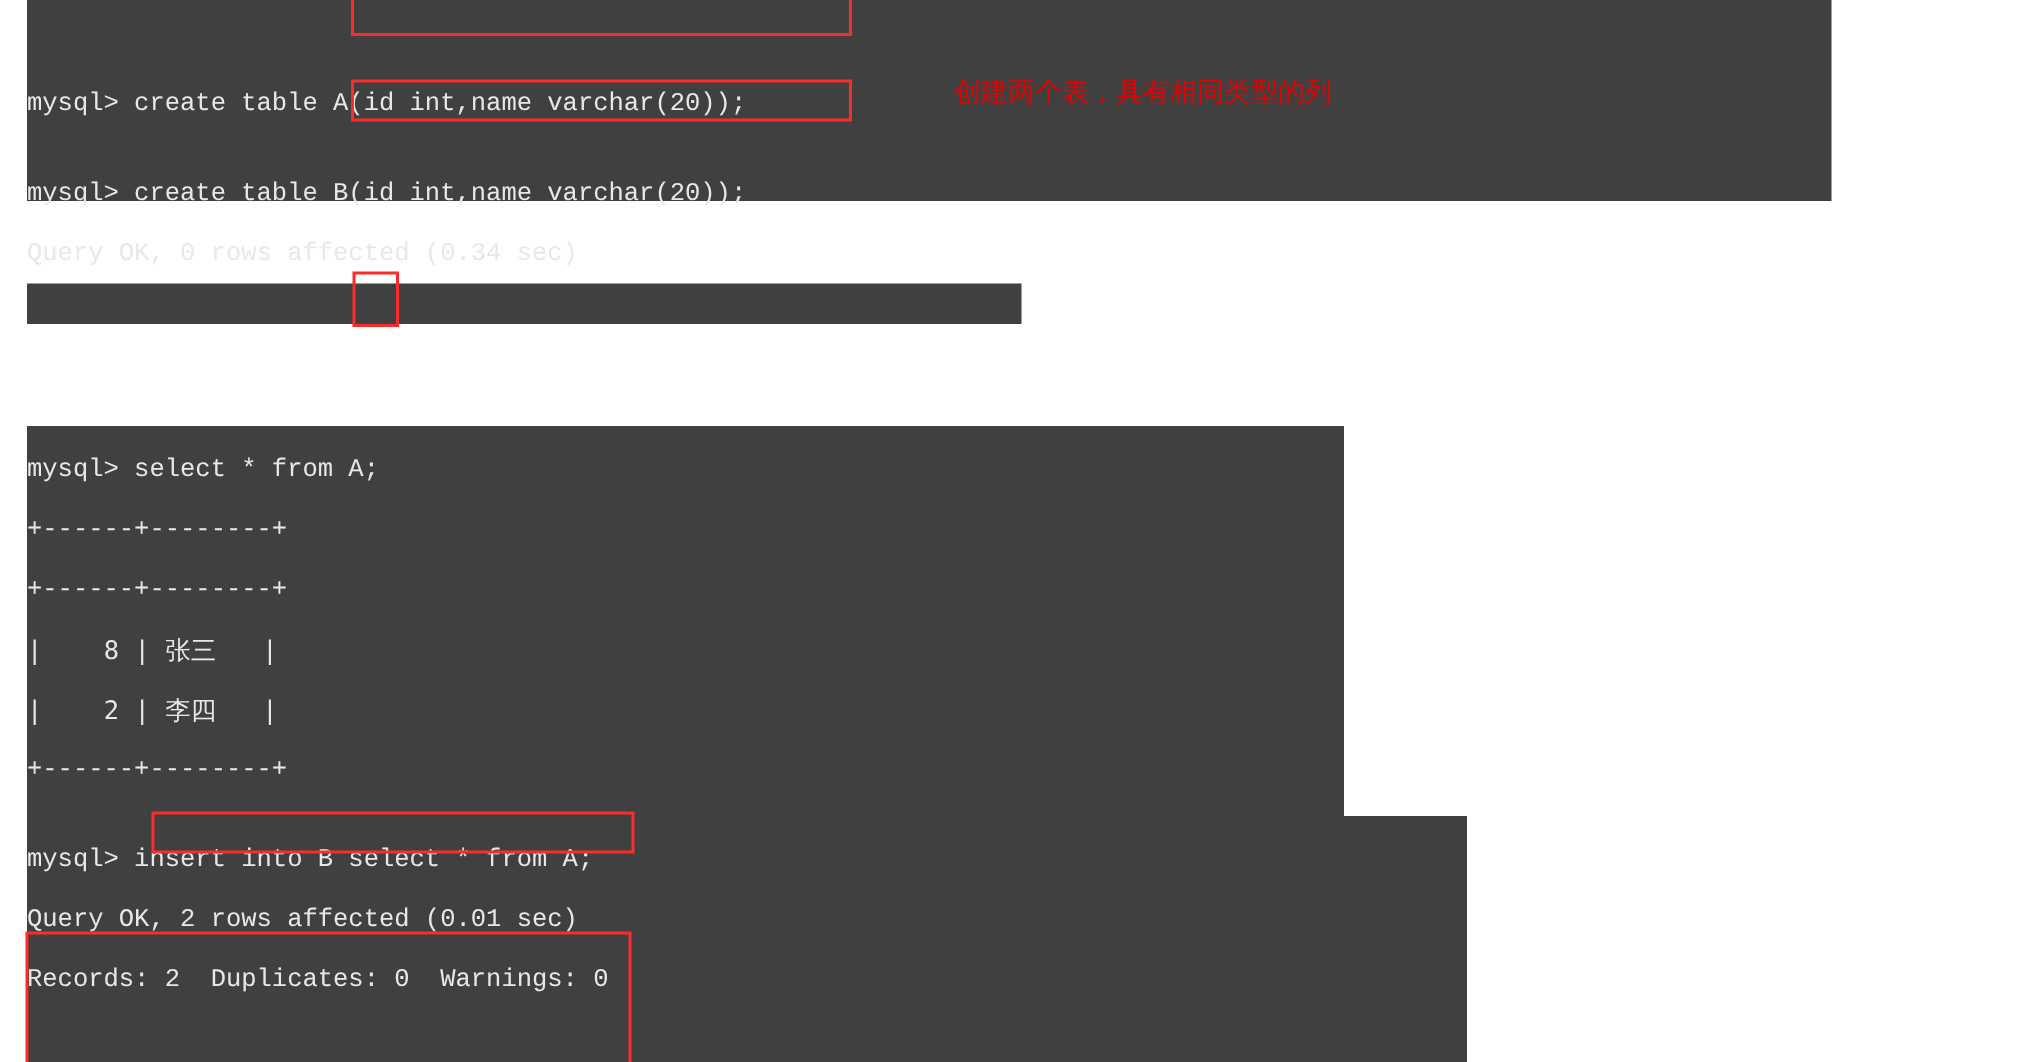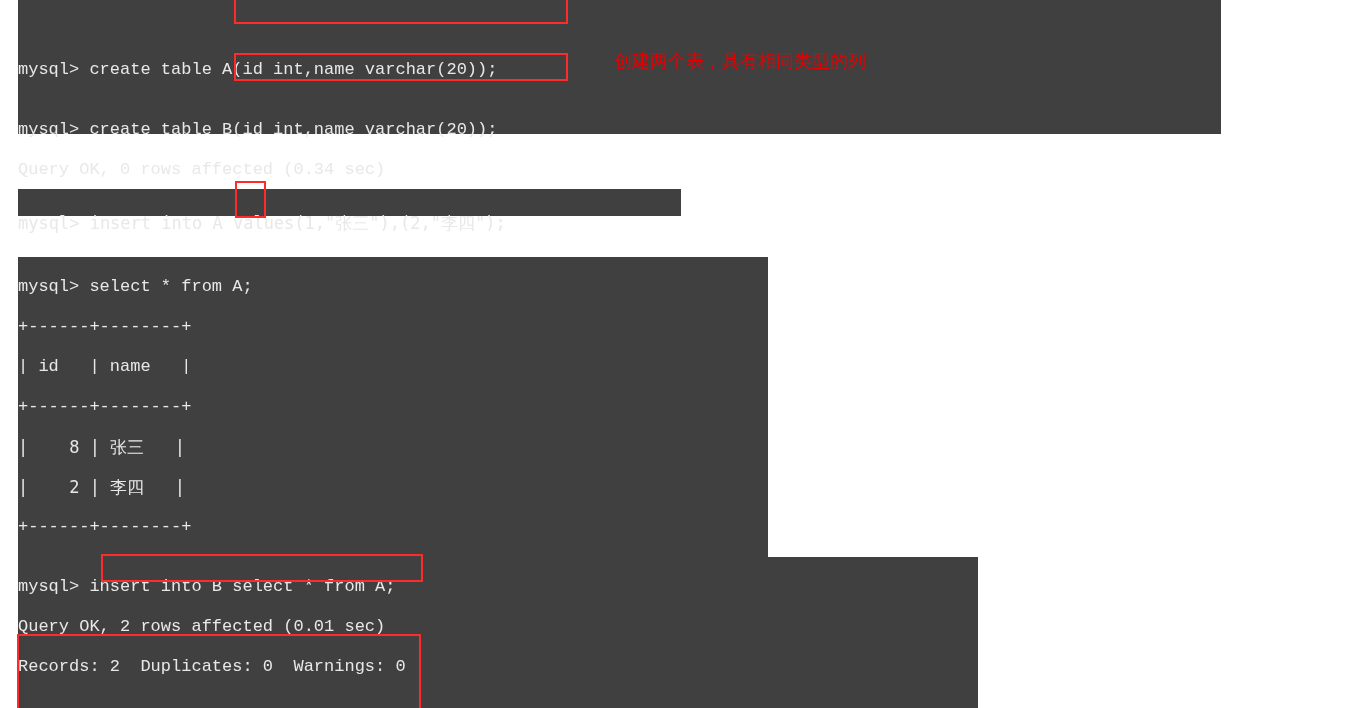--- a/index.html
+++ b/index.html
@@ -41,21 +41,21 @@
   .block1 {
     height: 134px;
     padding-top: 0;
   }
   .block1 .content {
     position: relative;
     top: 0;
   }
   .anno1 {
     position: absolute;
-    left: 596px;
+    left: 618px;
     top: 46px;
   }
 
   .block2-row {
     position: relative;
     margin-top: 55px;
     height: 40px;
   }
   .block2 {
     position: absolute;
@@ -68,22 +68,22 @@
   }
   .anno2 {
     position: absolute;
     left: 772px;
     top: -5px;
     width: 450px;
   }
 
   .block3 {
     margin-left: 18px;
-    width: 750px;
-    margin-top: 28px;
+    width: 878px;
+    margin-top: 55px;
     position: relative;
   }
   .block4 {
     margin-left: 18px;
     width: 960px;
     margin-top: 0;
     position: relative;
   }
 
   .cjk {
@@ -102,29 +102,27 @@
 <span class="line">Query OK, 0 rows affected (0.34 sec)</span>
     </div>
     <div class="overlay-box" style="left:216px; top:-4px; width:330px; height:24px;"></div>
     <div class="overlay-box" style="left:216px; top:53px; width:330px; height:24px;"></div>
   </div>
   <div class="annotation anno1">创建两个表，具有相同类型的列</div>
 </div>
 
 <div class="block2-row">
   <div class="term block2">
-<span class="line cjk">mysql&gt; insert into A values(1,"张三"),(2,"李四");</span>
     <div class="overlay-box" style="left:217px; top:-8px; width:27px; height:33px;"></div>
   </div>
 </div>
 
 <div class="term block3">
 <span class="line">mysql&gt; select * from A;</span>
 <span class="line">+------+--------+</span>
-<span class="line">| id   | name   |</span>
 <span class="line">+------+--------+</span>
 <span class="line cjk">|    8 | 张三   |</span>
 <span class="line cjk">|    2 | 李四   |</span>
 <span class="line">+------+--------+</span>
 </div>
 
 <div class="term block4">
 <span class="line">mysql&gt; insert into B select * from A;</span>
 <span class="line">Query OK, 2 rows affected (0.01 sec)</span>
 <span class="line">Records: 2  Duplicates: 0  Warnings: 0</span>

